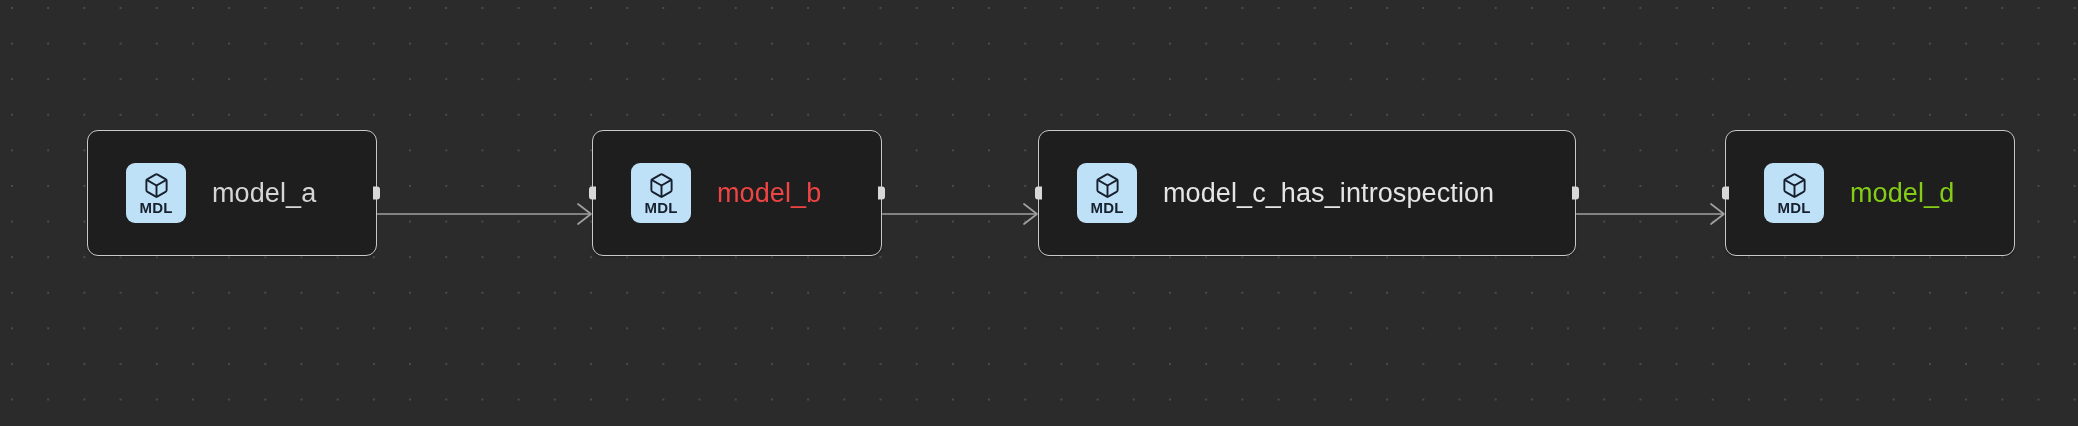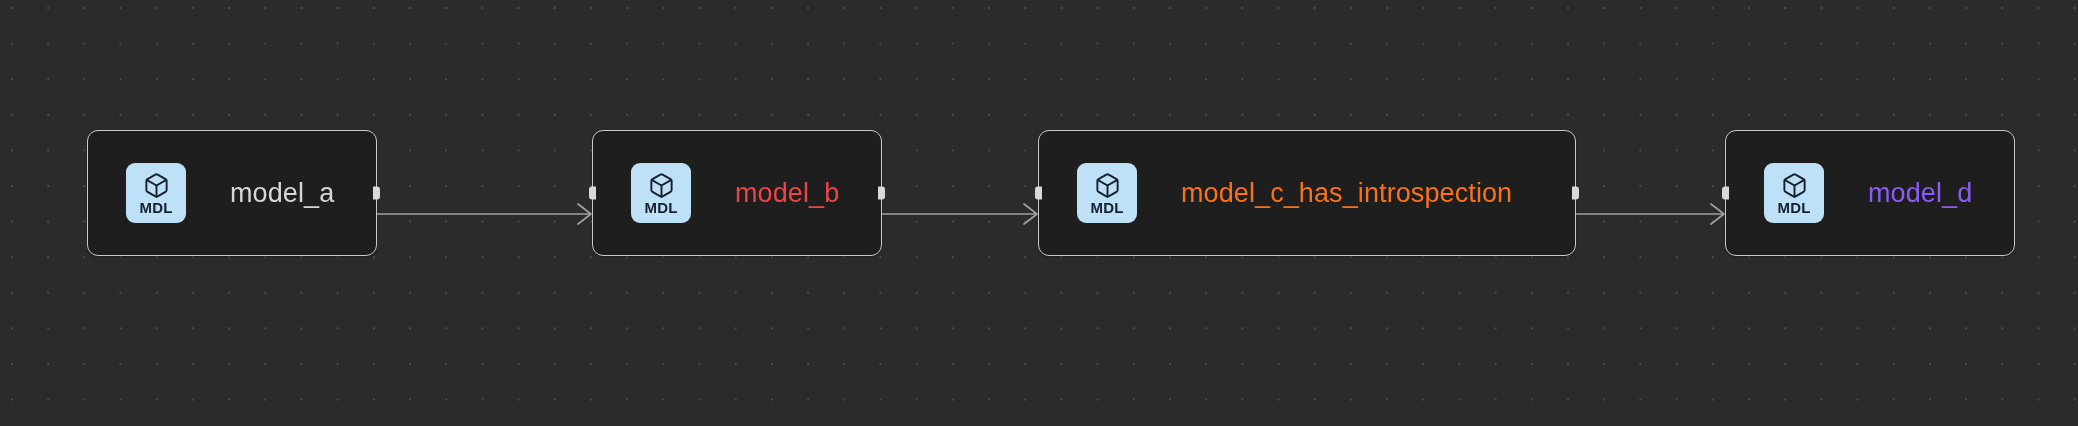--- a/index.html
+++ b/index.html
@@ -78,21 +78,21 @@
     font-family: "Liberation Sans", sans-serif;
     font-size: 15px;
     font-weight: 700;
     letter-spacing: 0.2px;
     color: #17202e;
     line-height: 1;
   }
 
   
   .node-label {
-    margin-left: 44px;
+    margin-left: 26px;
     color: #d6d6d6;
     font-size: 27px;
     font-weight: 400;
     letter-spacing: 0.1px;
     white-space: nowrap;
   }
 </style>
 </head>
 <body>
 
@@ -149,31 +149,31 @@
         <div class="badge" style="background: rgb(191, 225, 248);">
           <span>
             <svg width="27" height="27" viewBox="0 0 24 24" fill="none" stroke="#17202e" stroke-width="1.7" stroke-linecap="round" stroke-linejoin="round">
               <path d="M21 16V8a2 2 0 0 0-1-1.73l-7-4a2 2 0 0 0-2 0l-7 4A2 2 0 0 0 3 8v8a2 2 0 0 0 1 1.73l7 4a2 2 0 0 0 2 0l7-4A2 2 0 0 0 21 16z"></path>
               <polyline points="3.27 6.96 12 12.01 20.73 6.96"></polyline>
               <line x1="12" y1="22.08" x2="12" y2="12"></line>
             </svg>
           </span>
           <span class="badge-text" style="color: rgb(23, 32, 46);">MDL</span>
         </div>
-        <span class="node-label" style="color: #f97316;">model_c_has_introspection</span>
+        <span class="node-label" style="color: #e5e5e5;">model_c_has_introspection</span>
       </div>
       <div class="node" style="left: 1725px; top: 130px; width: 290px; height: 126px; background: rgb(30, 30, 30); border-color: rgb(201, 201, 201);">
         <span class="handle left"></span>
         <div class="badge" style="background: rgb(191, 225, 248);">
           <span>
             <svg width="27" height="27" viewBox="0 0 24 24" fill="none" stroke="#17202e" stroke-width="1.7" stroke-linecap="round" stroke-linejoin="round">
               <path d="M21 16V8a2 2 0 0 0-1-1.73l-7-4a2 2 0 0 0-2 0l-7 4A2 2 0 0 0 3 8v8a2 2 0 0 0 1 1.73l7 4a2 2 0 0 0 2 0l7-4A2 2 0 0 0 21 16z"></path>
               <polyline points="3.27 6.96 12 12.01 20.73 6.96"></polyline>
               <line x1="12" y1="22.08" x2="12" y2="12"></line>
             </svg>
           </span>
           <span class="badge-text" style="color: rgb(23, 32, 46);">MDL</span>
         </div>
-        <span class="node-label" style="color: #8b5cf6;">model_d</span>
+        <span class="node-label" style="color: #84cc16;">model_d</span>
       </div>
     </div>
 
 </div>
 
 </body></html>

